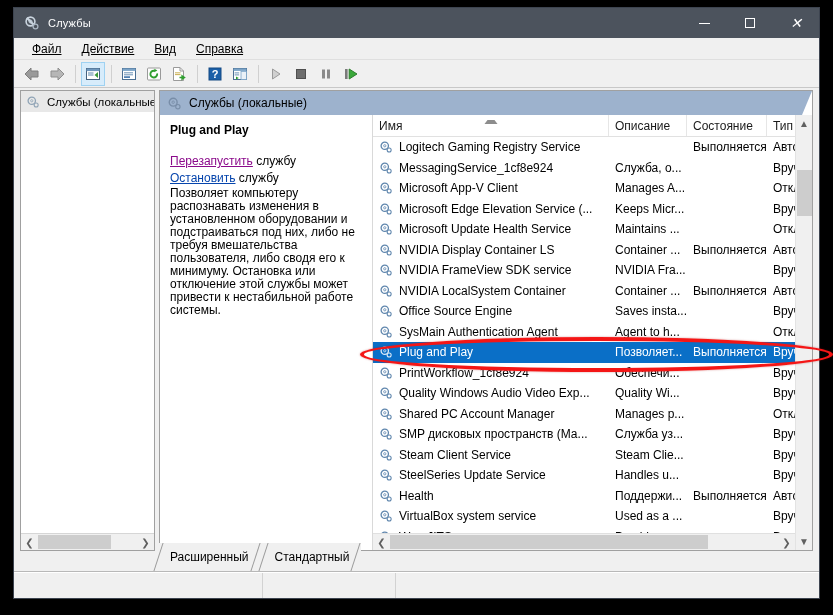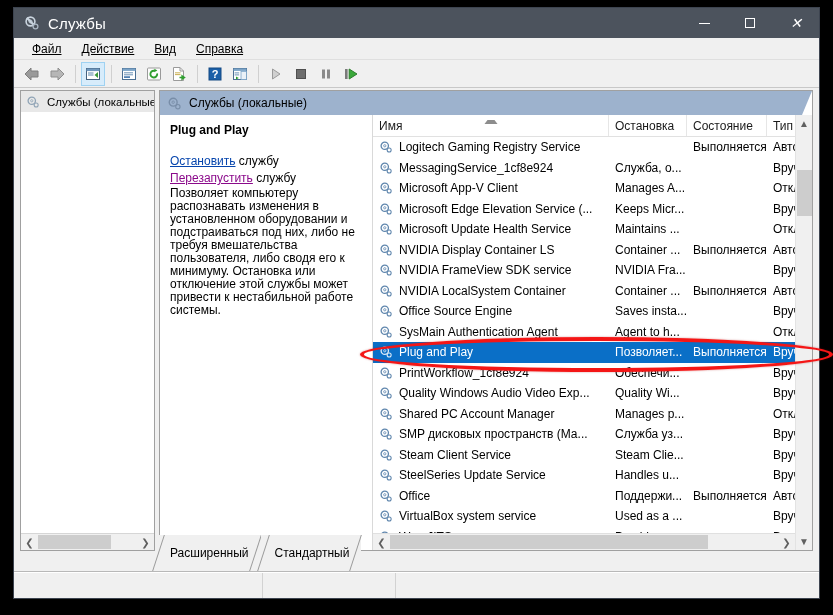--- a/index.html
+++ b/index.html
@@ -29,21 +29,21 @@
     flex: 0 0 30px;
     position: relative;
   }
   .titlebar-icon {
     width: 16px; height: 16px;
     margin-left: 10px; margin-right: 8px;
     position: relative; flex: 0 0 16px;
   }
   .titlebar-title {
     color: #ffffff;
-    font-size: 15px;
+    font-size: 11px;
     letter-spacing: .2px;
   }
   .win-buttons { position: absolute; right: 0; top: 0; height: 30px; display: flex; }
   .win-btn {
     width: 46px; height: 30px;
     display: flex; align-items: center; justify-content: center;
     color: #ffffff; font-size: 12px;
   }
   .glyph-min { display:block; width:11px; height:1px; background:#fff; }
   .glyph-max { display:block; width:10px; height:10px; border:1px solid #fff; }
@@ -269,21 +269,21 @@
   
   .tabs {
     height: 21px; flex: 0 0 21px;
     background: #f0f0f0;
     display: flex; align-items: flex-end;
     padding-left: 142px;
     border-bottom: 1px solid #b8b8b8;
   }
   .tab {
     position: relative;
-    height: 36px;
+    height: 28px;
     display: flex; align-items: center;
     padding: 0 12px 0 14px;
     font-size: 12px; color: #000;
     background: #f0f0f0;
     white-space: nowrap;
   }
   .tab::before {
     content: ""; position: absolute; left: 2px; top: 0; bottom: 0;
     width: 10px;
     border-left: 1px solid #9a9a9a;
@@ -490,37 +490,37 @@
         <span class="content-header-title">Службы (локальные)</span>
         <div class="content-header-notch"></div>
       </div>
 
       <div class="content-split">
 
         <div class="detail">
           <div class="detail-title">Plug and Play</div>
 
           <div class="detail-link">
-            <a class="link-stop" href="#">Остановить</a><span> службу</span>
+            <a class="link-restart" href="#">Перезапустить</a><span> службу</span>
           </div>
           <div class="detail-link">
-            <a class="link-restart" href="#">Перезапустить</a><span> службу</span>
+            <a class="link-stop" href="#">Остановить</a><span> службу</span>
           </div>
 
           <div class="detail-desc">Позволяет компьютеру распознавать изменения в установленном оборудовании и подстраиваться под них, либо не требуя вмешательства пользователя, либо сводя его к минимуму. Остановка или отключение этой службы может привести к нестабильной работе системы.</div>
         </div>
 
         <div class="list-wrap">
 
           <div class="list-head">
             <div class="col c-name sorted">
               <span>Имя</span>
             </div>
             <div class="col c-desc">
-              <span>Остановка</span>
+              <span>Описание</span>
             </div>
             <div class="col c-state">
               <span>Состояние</span>
             </div>
             <div class="col c-start">
               <span>Тип запус</span>
             </div>
           </div>
 
           <div class="rows" id="rows-container">
@@ -781,21 +781,21 @@
               </div>
               <div class="row">
                 <div class="cell n">
                   <span class="svc-ic">
                     <svg width="14" height="14" viewBox="0 0 16 16">
   <circle cx="6.6" cy="6.6" r="4.2" fill="none" stroke="#5f86ad" stroke-width="1.5"></circle>
   <circle cx="6.6" cy="6.6" r="1.3" fill="#ffffff" stroke="#5f86ad" stroke-width=".9"></circle>
   <circle cx="11.6" cy="11.4" r="2.3" fill="none" stroke="#5f86ad" stroke-width="1.2"></circle>
 </svg>
                   </span>
-                  <span>Office</span>
+                  <span>Health</span>
                 </div>
                 <div class="cell d">Поддержи...</div>
                 <div class="cell s">Выполняется</div>
                 <div class="cell t">Автомати</div>
               </div>
               <div class="row">
                 <div class="cell n">
                   <span class="svc-ic">
                     <svg width="14" height="14" viewBox="0 0 16 16">
   <circle cx="6.6" cy="6.6" r="4.2" fill="none" stroke="#5f86ad" stroke-width="1.5"></circle>

